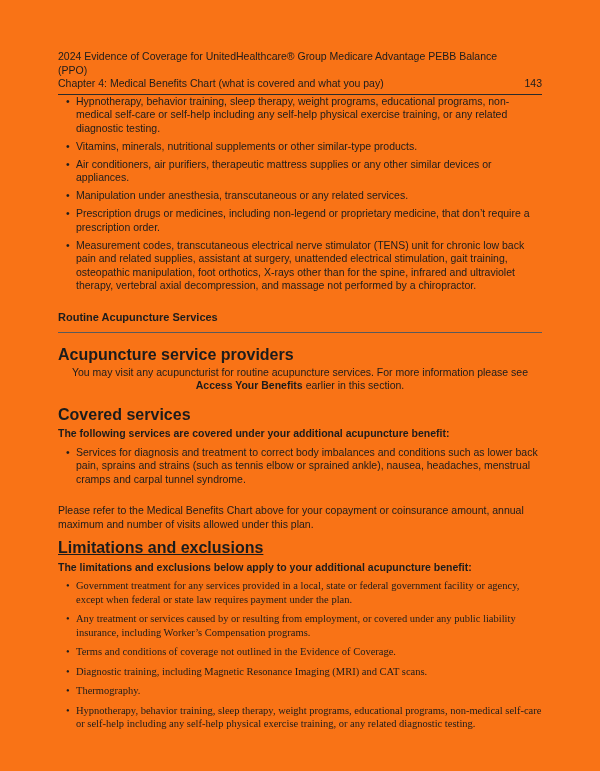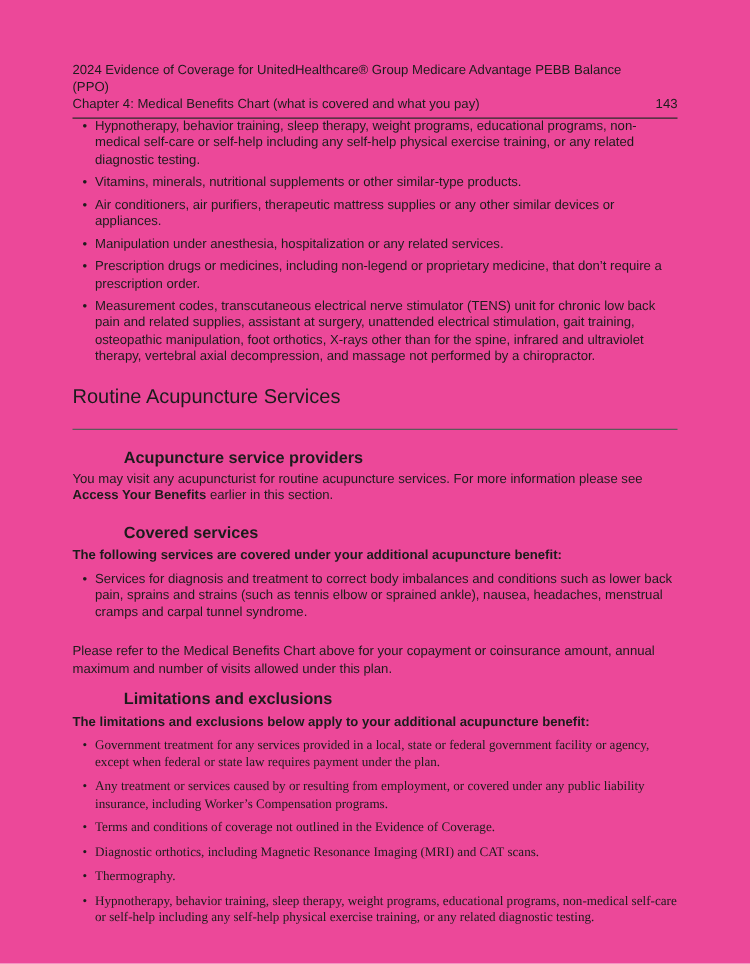--- a/index.html
+++ b/index.html
@@ -10,21 +10,21 @@
     font-family: "Liberation Sans", "DejaVu Sans", sans-serif;
     font-size: 10.5px;
     line-height: 13.5px;
     color: #1c1c1c;
     -webkit-font-smoothing: antialiased;
   }
   .page {
     width: 600px;
     height: 771px;
     padding: 50px 58px 0 58px;
-    background: #ec4899;
+    background: #f97316;
     overflow: hidden;
   }
   
   .hdr-title span { display: block; }
   .hdr-row {
     display: flex;
     justify-content: space-between;
     align-items: flex-start;
   }
   .hdr-rule {
@@ -45,43 +45,42 @@
   ul.doc-list li::before {
     content: "\2022";
     position: absolute;
     left: -10px;
     top: 0;
   }
   ul.doc-list.wide-gap li { margin-bottom: 6px; font-family: Liberation Serif, serif; }
   .top-list { margin-top: 14px; }
   
   .section-heading {
-    font-size: 16px;
-    font-weight: normal;
+    font-size: 11px;
+    font-weight: bold;
     margin-top: 18px;
-    padding-bottom: 19px;
+    padding-bottom: 8px;
     border-bottom: 1.2px solid #5a5a5a;
   }
   
   .sub-heading {
-    font-size: 13px;
+    font-size: 16px;
     font-weight: bold;
     margin-top: 15px;
     margin-bottom: 4px;
-    margin-left: 41px;
   }
-  .para { margin-bottom: 5px; }
+  .para { margin-bottom: 5px; text-align: center; }
   .lead {
     font-weight: bold;
     margin-top: 6px;
     margin-bottom: 5px;
   }
   .note { margin-top: 18px; margin-bottom: 5px; }
   .b { font-weight: bold; }
-  .mt-sm { margin-top: 10px; }
+  .mt-sm { margin-top: 10px; text-decoration: underline; }
 </style>
 </head>
 <body>
 
 <div class="page">
 
   <div class="header">
     <div class="hdr-title">
       <span>2024 Evidence of Coverage for UnitedHealthcare® Group Medicare Advantage PEBB Balance</span>
       <span>(PPO)</span>
@@ -90,21 +89,21 @@
       <span>Chapter 4: Medical Benefits Chart (what is covered and what you pay)</span>
       <span>143</span>
     </div>
     <hr class="hdr-rule">
   </div>
 
   <ul class="doc-list top-list">
       <li>Hypnotherapy, behavior training, sleep therapy, weight programs, educational programs, non-medical self-care or self-help including any self-help physical exercise training, or any related diagnostic testing.</li>
       <li>Vitamins, minerals, nutritional supplements or other similar-type products.</li>
       <li>Air conditioners, air purifiers, therapeutic mattress supplies or any other similar devices or appliances.</li>
-      <li>Manipulation under anesthesia, hospitalization or any related services.</li>
+      <li>Manipulation under anesthesia, transcutaneous or any related services.</li>
       <li>Prescription drugs or medicines, including non-legend or proprietary medicine, that don’t require a prescription order.</li>
       <li>Measurement codes, transcutaneous electrical nerve stimulator (TENS) unit for chronic low back pain and related supplies, assistant at surgery, unattended electrical stimulation, gait training, osteopathic manipulation, foot orthotics, X-rays other than for the spine, infrared and ultraviolet therapy, vertebral axial decompression, and massage not performed by a chiropractor.</li>
     </ul>
 
   <div class="section-heading">Routine Acupuncture Services</div>
 
   <div class="sub-heading">Acupuncture service providers</div>
   <p class="para"><span>You may visit any acupuncturist for routine acupuncture services. For more information please see </span><span class="b">Access Your Benefits</span><span> earlier in this section.</span></p>
 
   <div class="sub-heading">Covered services</div>
@@ -113,18 +112,18 @@
       <li>Services for diagnosis and treatment to correct body imbalances and conditions such as lower back pain, sprains and strains (such as tennis elbow or sprained ankle), nausea, headaches, menstrual cramps and carpal tunnel syndrome.</li>
     </ul>
   <p class="note">Please refer to the Medical Benefits Chart above for your copayment or coinsurance amount, annual maximum and number of visits allowed under this plan.</p>
 
   <div class="sub-heading mt-sm">Limitations and exclusions</div>
   <p class="lead">The limitations and exclusions below apply to your additional acupuncture benefit:</p>
   <ul class="doc-list wide-gap">
       <li>Government treatment for any services provided in a local, state or federal government facility or agency, except when federal or state law requires payment under the plan.</li>
       <li>Any treatment or services caused by or resulting from employment, or covered under any public liability insurance, including Worker’s Compensation programs.</li>
       <li>Terms and conditions of coverage not outlined in the Evidence of Coverage.</li>
-      <li>Diagnostic orthotics, including Magnetic Resonance Imaging (MRI) and CAT scans.</li>
+      <li>Diagnostic training, including Magnetic Resonance Imaging (MRI) and CAT scans.</li>
       <li>Thermography.</li>
       <li>Hypnotherapy, behavior training, sleep therapy, weight programs, educational programs, non-medical self-care or self-help including any self-help physical exercise training, or any related diagnostic testing.</li>
     </ul>
 
 </div>
 
 </body></html>

